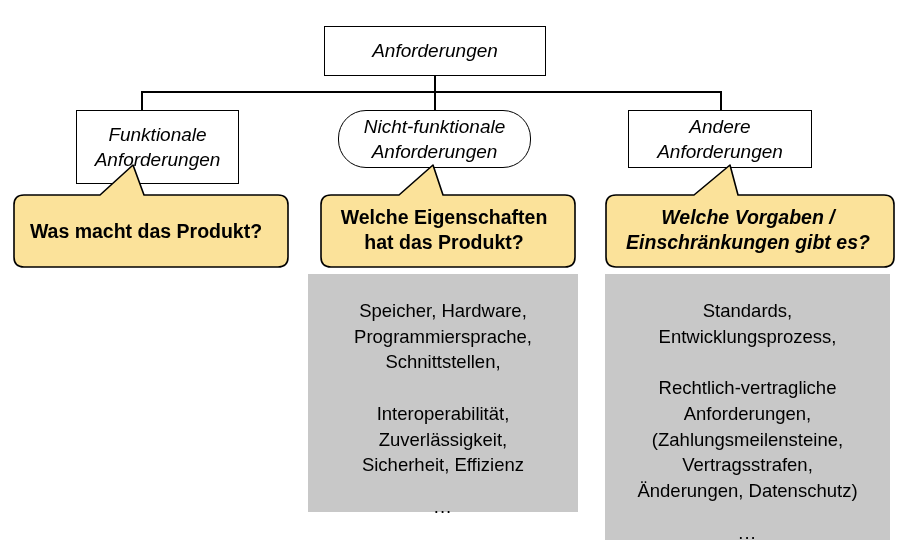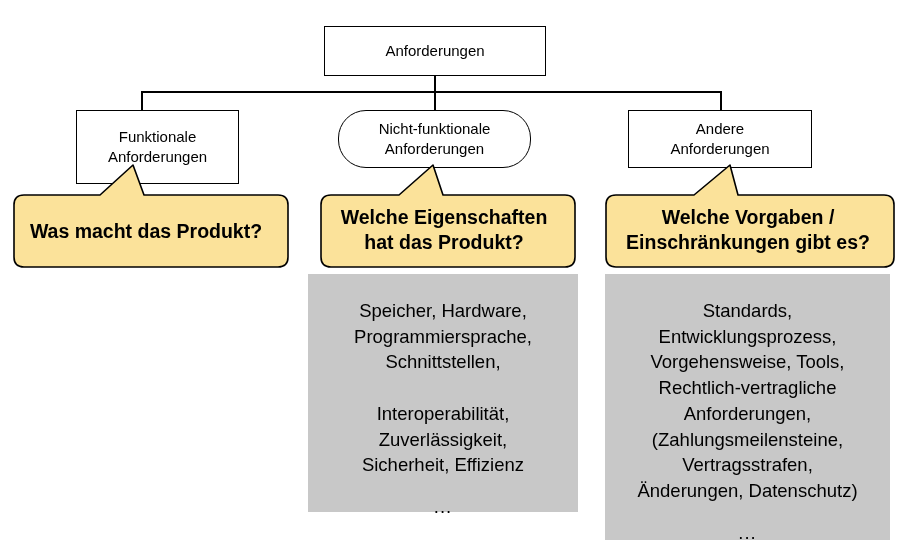--- a/index.html
+++ b/index.html
@@ -19,23 +19,24 @@
   .node {
     position: absolute;
     box-sizing: border-box;
     border: 1.6px solid #000000;
     background: #ffffff;
     display: flex;
     align-items: center;
     justify-content: center;
     text-align: center;
     color: #000000;
-    font-size: 15px;
+    font-size: 19px;
     line-height: 1.32;
     z-index: 3;
+    font-style: italic;
   }
   #node-root   { left: 324px; top: 26px;  width: 222px; height: 50px; }
   #node-func   { left: 76px;  top: 110px; width: 163px; height: 74px; }
   #node-nonfunc{ left: 338px; top: 110px; width: 193px; height: 58px; border-radius: 28px; }
   #node-other  { left: 628px; top: 110px; width: 184px; height: 58px; }
 
   
   .conn {
     position: absolute;
     background: #000000;
@@ -62,21 +63,21 @@
     width: 100%;
     text-align: center;
     color: #000000;
     font-size: 19.5px;
     line-height: 1.30;
     font-weight: 700;
     pointer-events: none;
   }
   #callout-func    { left: 4px;   top: 163px; width: 284px; height: 104px; }
   #callout-nonfunc { left: 313px; top: 163px; width: 262px; height: 104px; }
-  #callout-other   { left: 602px; top: 163px; width: 292px; height: 104px; }
+  #callout-other   { left: 602px; top: 163px; width: 292px; height: 104px; font-style: italic; }
 
   #callout-func .callout-text    { top: 56px; }
   #callout-nonfunc .callout-text { top: 42px; }
   #callout-other  .callout-text  { top: 42px; }
 
   
   .panel {
     position: absolute;
     box-sizing: border-box;
     background: #c8c8c8;
@@ -196,21 +197,21 @@
     <br>
     <span>Interoperabilität,</span><br>
     <span>Zuverlässigkeit,</span><br>
     <span>Sicherheit, Effizienz</span>
     <span class="ellipsis">...</span>
   </div>
 
   <div class="panel" id="panel-other">
     <span>Standards,</span><br>
     <span>Entwicklungsprozess,</span><br>
-    <span>Vorgehensweise, Tools,</span><br>
+    <br>
     <span>Rechtlich-vertragliche</span><br>
     <span>Anforderungen,</span><br>
     <span>(Zahlungsmeilensteine,</span><br>
     <span>Vertragsstrafen,</span><br>
     <span>Änderungen, Datenschutz)</span>
     <span class="ellipsis">...</span>
   </div>
 
 </div>
 

